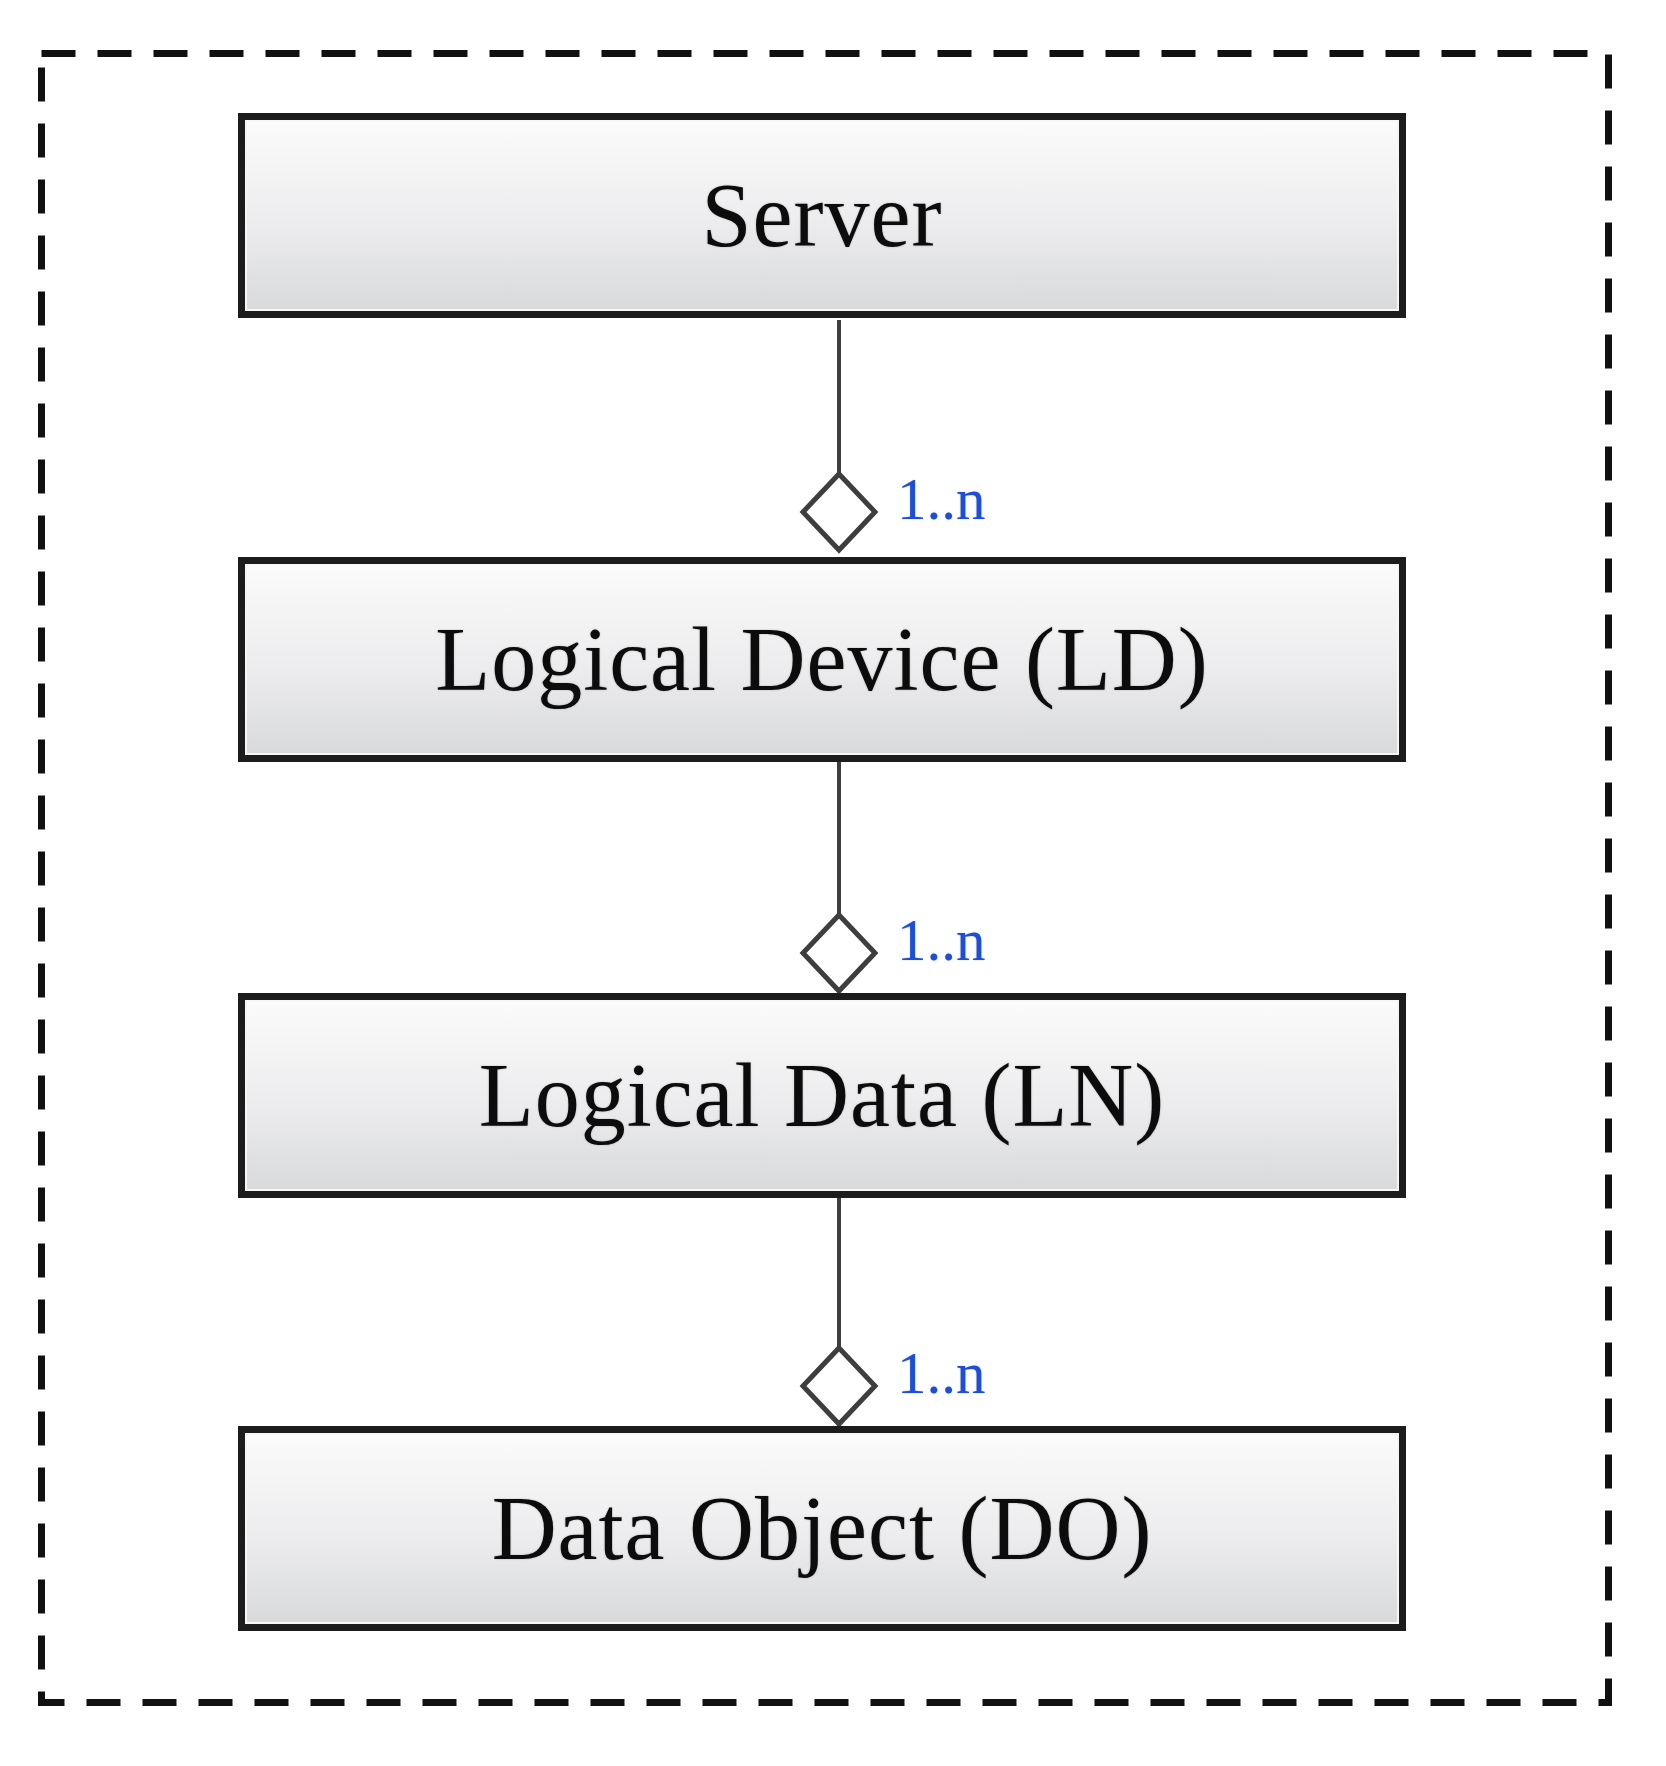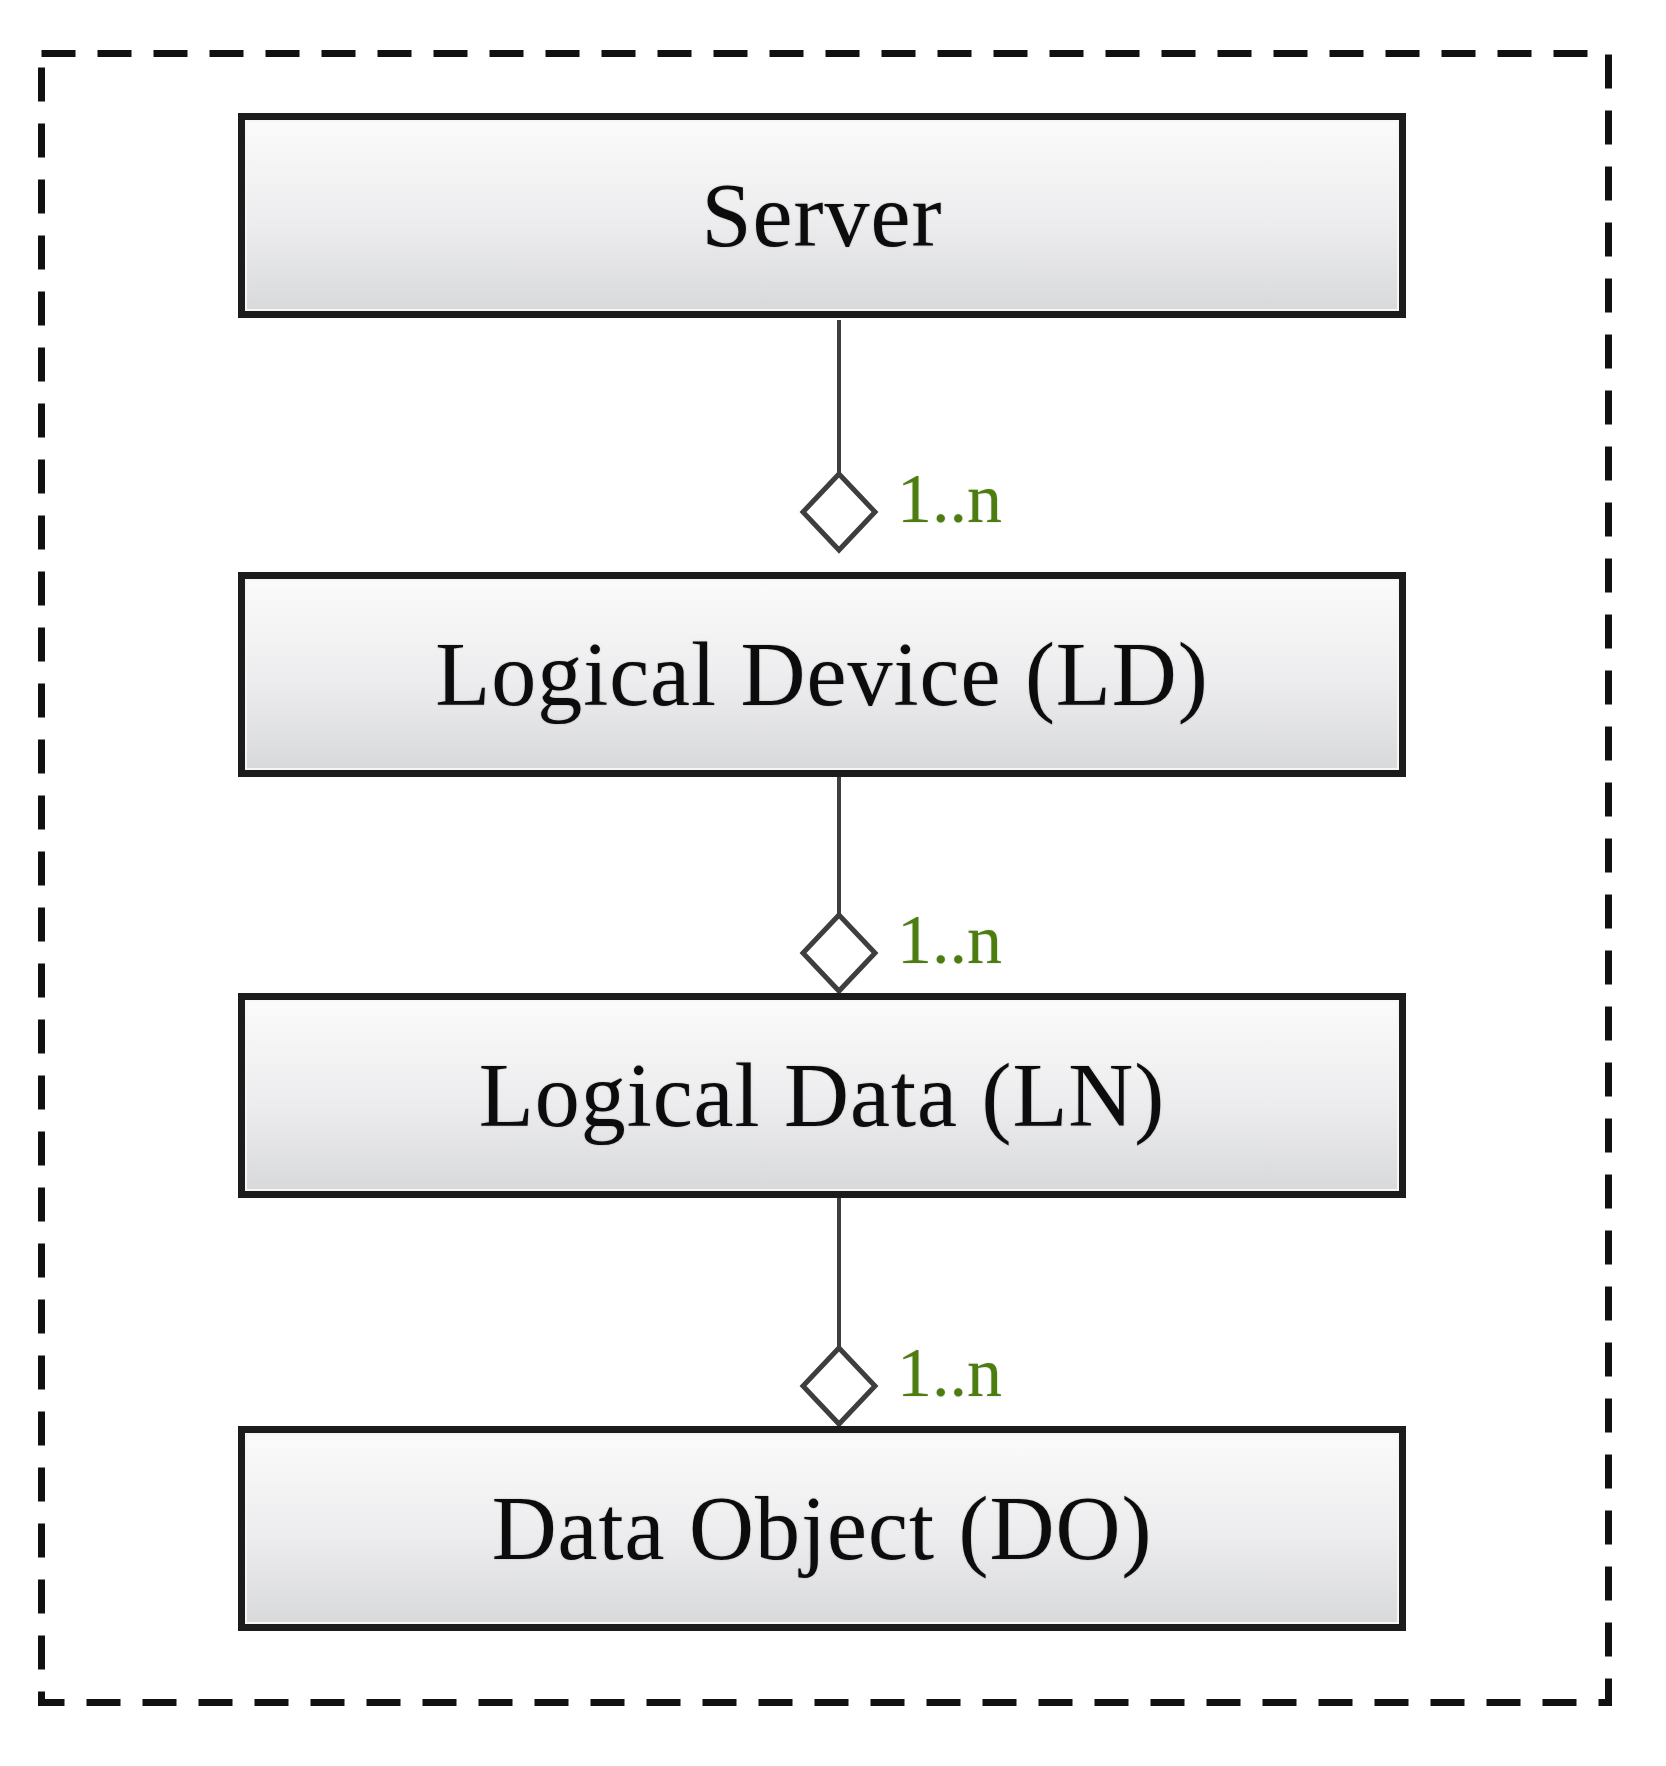--- a/index.html
+++ b/index.html
@@ -37,29 +37,29 @@
     justify-content: center;
   }
   .node-label {
     font-size: 90px;
     color: #0c0c0c;
     letter-spacing: 1px;
     white-space: nowrap;
     text-shadow: 0 0 2px rgba(0,0,0,0.25);
   }
   .node-server        { top: 113px; }
-  .node-logical-device{ top: 572px; }
+  .node-logical-device{ top: 557px; }
   .node-logical-node  { top: 993px; }
   .node-data-object   { top: 1426px; }
   .multiplicity-label {
     position: absolute;
     left: 897px;
     transform: translateY(-50%);
-    font-size: 70px;
-    color: #4d7c0f;
+    font-size: 59px;
+    color: #1d4ed8;
     white-space: nowrap;
     text-shadow: 0 0 2px rgba(0,0,0,0.2);
   }
   .mult-1 { top: 499px; }
   .mult-2 { top: 940px; }
   .mult-3 { top: 1373px; }
 </style>
 </head>
 <body>
 

